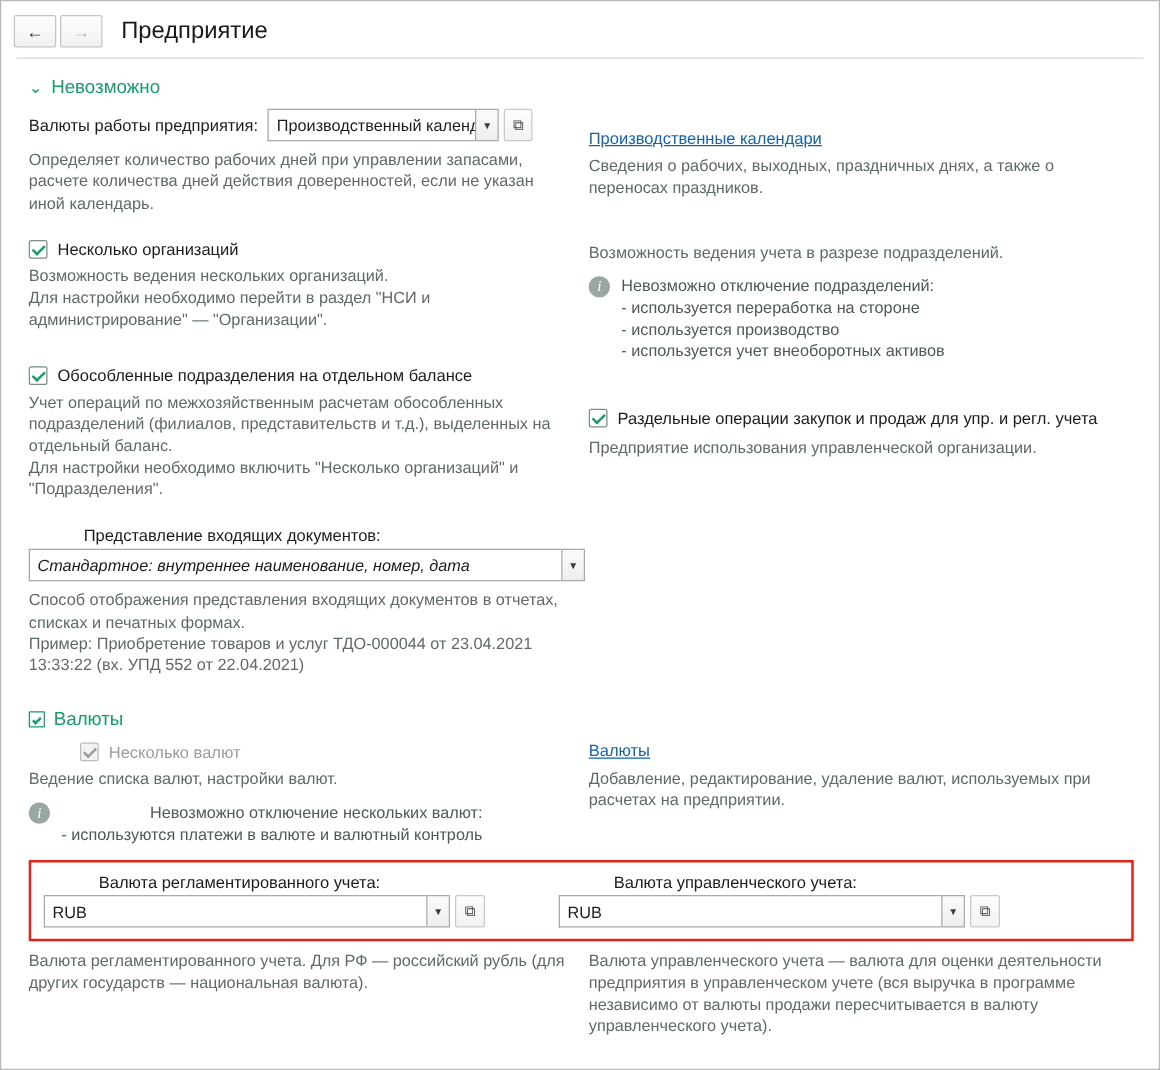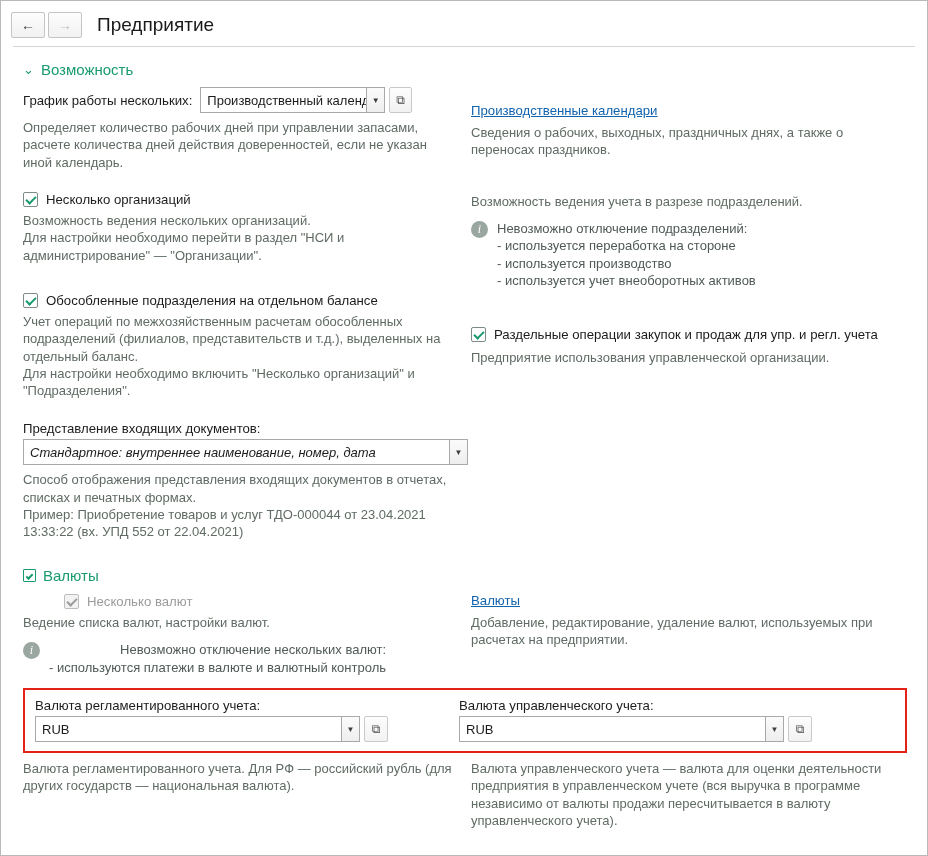--- a/index.html
+++ b/index.html
@@ -81,21 +81,21 @@
     border-bottom: 2px solid #189b6e;
     transform: rotate(-45deg);
   }
   .cols {
     display: flex;
     gap: 18px;
   }
   .col-left { width: 430px; }
   .col-right { width: 430px; }
   .row { margin-bottom: 2px; }
-  .label { color: #1c1c1c; margin-bottom: 3px; }
+  .label { color: #1c1c1c; margin-bottom: 3px; margin-left: 44px; }
   .muted {
     color: #5f6b63;
     line-height: 1.33;
     font-size: 13px;
   }
   
   .combo {
     display: flex;
     align-items: stretch;
     height: 26px;
@@ -195,21 +195,21 @@
     flex: none;
     margin-top: 1px;
   }
   .info-text { color: #4f5a54; line-height: 1.35; font-size: 13px; }
   
   .hl-box {
     border: 2px solid #e42217;
     padding: 8px 10px 9px 10px;
     margin-top: 12px;
     display: flex;
-    gap: 20px;
+    gap: 8px;
   }
   .hl-col { width: 404px; }
   .wide-combo .field { flex: 1; }
   .sep-space { height: 14px; }
   .small-gap { height: 8px; }
 </style>
 </head>
 <body>
 
 <div class="window">
@@ -222,29 +222,29 @@
       <span>→</span>
     </div>
     <div class="page-title">Предприятие</div>
   </div>
   <div class="titlebar-sep"></div>
 
   <div class="content">
 
     <div class="group-head">
       <span class="chev">⌄</span>
-      <span class="group-title">Возможность</span>
+      <span class="group-title">Невозможно</span>
     </div>
 
     <div class="cols">
 
       <div class="col-left">
 
         <div class="row inline-field">
-          <span class="inline-label">График работы нескольких:</span>
+          <span class="inline-label">Валюты работы предприятия:</span>
           <div class="combo" style="width:212px;">
             <div class="field" style="width:170px;">Производственный календ</div>
             <div class="arrow">▼</div>
             <div class="pick">⧉</div>
           </div>
         </div>
         <div class="muted" style="margin-top:6px;white-space:pre-line;">Определяет количество рабочих дней при управлении запасами, расчете количества дней действия доверенностей, если не указан иной календарь.</div>
 
         <div class="sep-space"></div>
 

